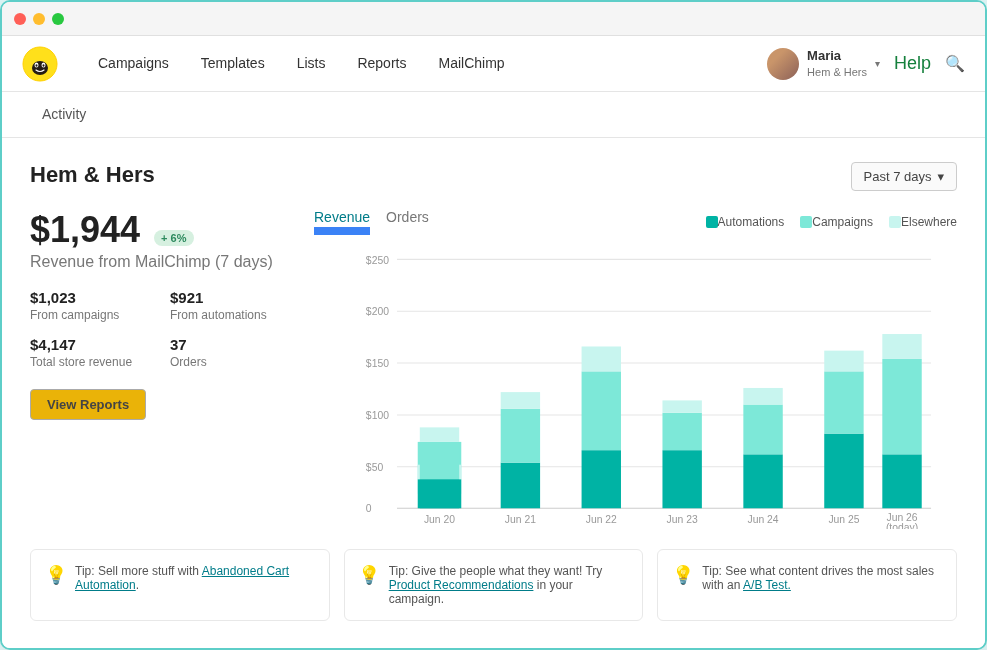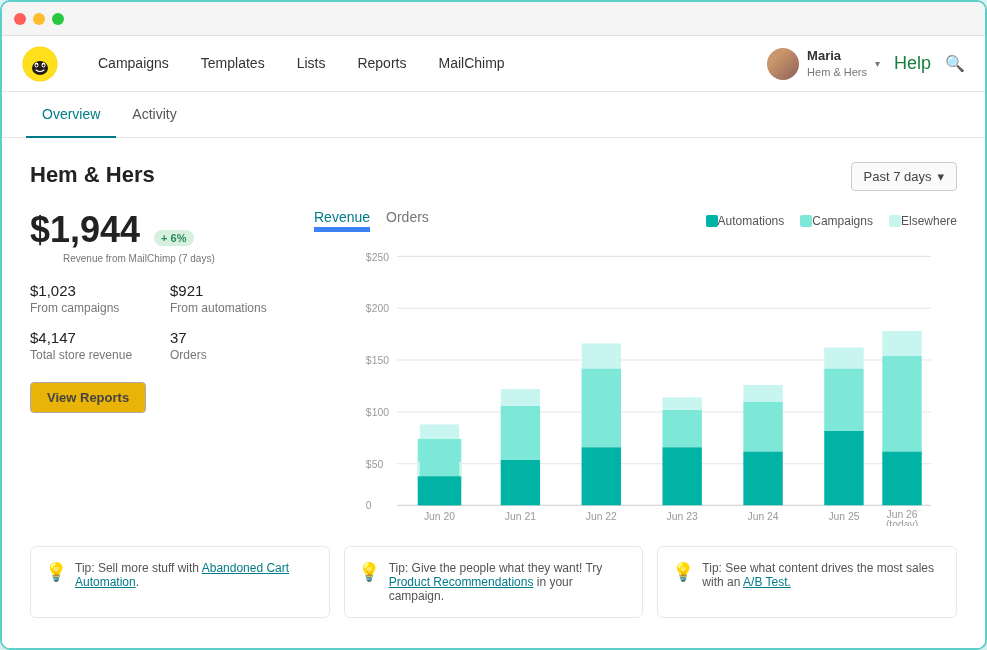--- a/index.html
+++ b/index.html
@@ -174,32 +174,31 @@
     }
     .revenue-badge {
       background: #d6f0e0;
       color: #2d8a5e;
       font-size: 11px;
       font-weight: 600;
       border-radius: 10px;
       padding: 2px 7px;
     }
     .revenue-label {
-      font-size: 10px;
+      font-size: 16px;
       color: #777;
       margin-bottom: 18px;
-      margin-left: 33px;
     }
     .stats-grid {
       display: grid;
       grid-template-columns: 1fr 1fr;
       gap: 14px 20px;
       margin-bottom: 20px;
     }
-    .stat-value { font-size: 15px; font-weight: 400; color: #222; }
+    .stat-value { font-size: 15px; font-weight: 700; color: #222; }
     .stat-label { font-size: 12px; color: #777; margin-top: 2px; }
     .view-reports-btn {
       border: 1px solid #aaa;
       background: #eab308;
       border-radius: 4px;
       padding: 7px 16px;
       font-size: 13px;
       color: #444;
       cursor: pointer;
       font-weight: bold;
@@ -219,21 +218,21 @@
       gap: 16px;
     }
     .chart-tab {
       font-size: 14px;
       color: #777;
       cursor: pointer;
       padding-bottom: 2px;
     }
     .chart-tab.active {
       color: #007c89;
-      border-bottom: 5px solid #3b82f6;
+      border-bottom: 8px solid #3b82f6;
       font-weight: 500;
     }
     .legend {
       display: flex;
       gap: 16px;
       align-items: center;
     }
     .legend-item {
       display: flex;
       align-items: center;
@@ -320,21 +319,20 @@
           <div class="user-sub">Hem &amp; Hers</div>
         </div>
         <span class="chevron">▾</span>
       </div>
       <span class="help-link">Help</span>
       <span class="search-icon-btn">🔍</span>
     </div>
   </div>
 
   <div class="tabs-bar">
-    <div class="tab active">Overview</div>
     <div class="tab">Activity</div>
   </div>
 
   <div class="content">
     <div class="page-header">
       <h1 class="page-title">Hem &amp; Hers</h1>
       <button class="date-range-btn">
         <span>Past 7 days</span>
         <span>▾</span>
       </button>

